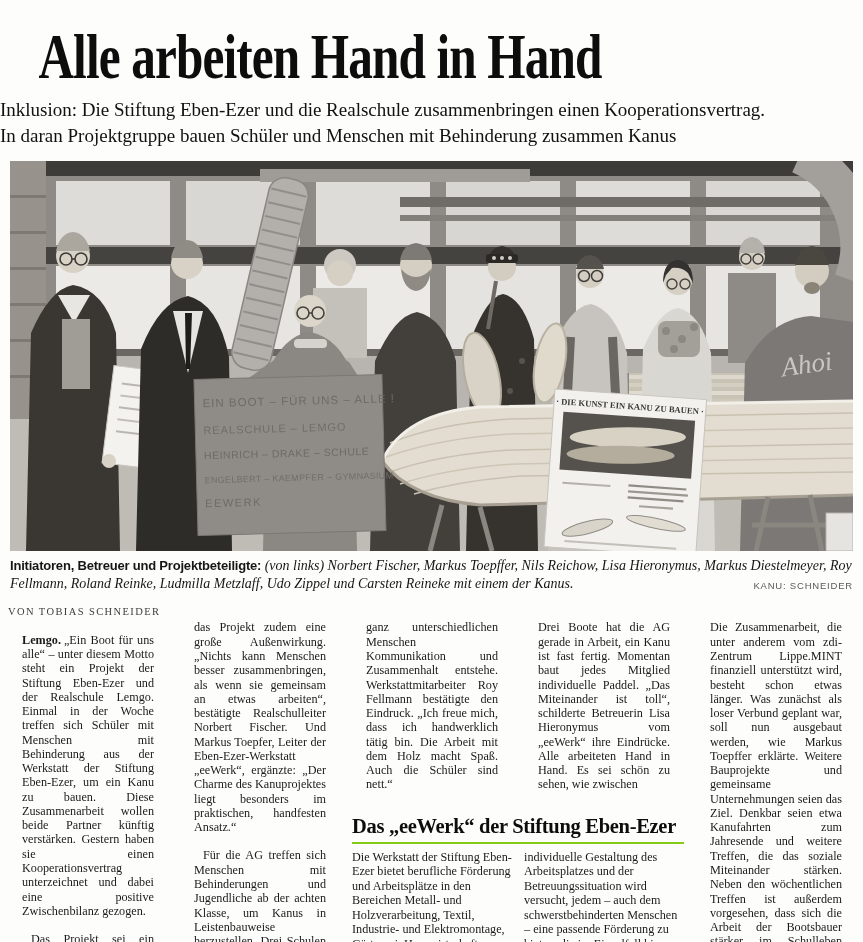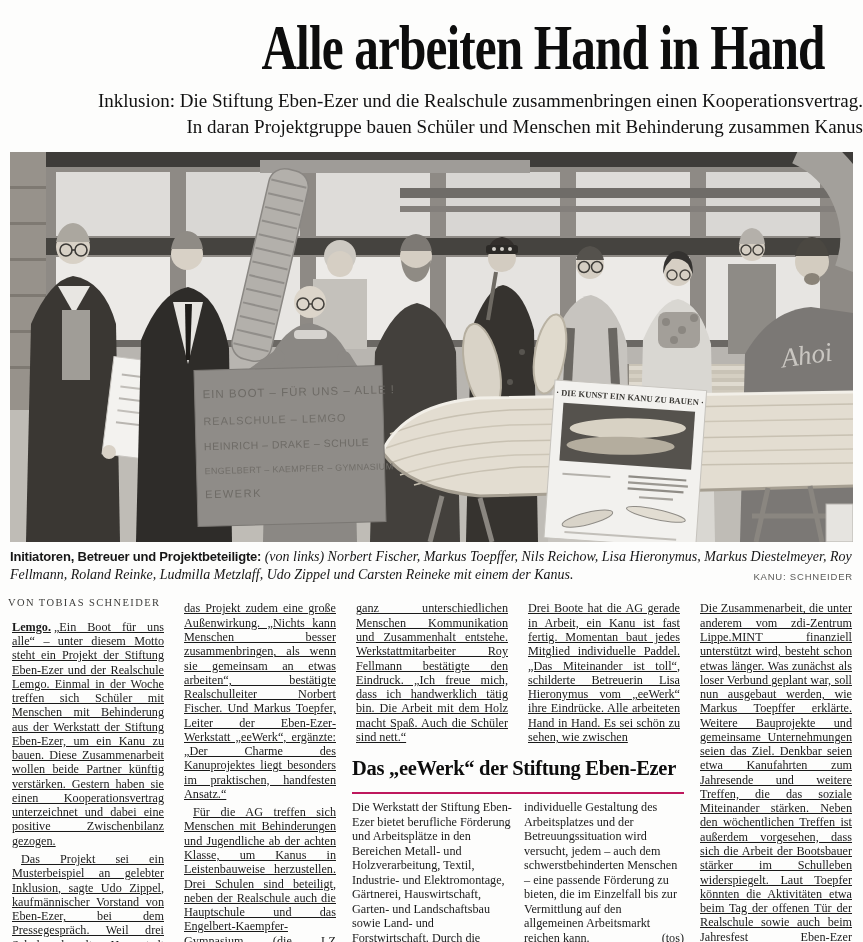--- a/index.html
+++ b/index.html
@@ -6,21 +6,21 @@
   .page{
     position:relative;
     width:863px;height:942px;
     margin:0 auto;
     background:#fdfdfc;
     overflow:hidden;
     font-family:"Liberation Serif", serif;
     color:#1a1a1a;
   }
   
-  .header{ text-align:right; padding-top:15px; }
+  .header{ text-align:left; padding-top:24px; }
   .headline{
     display:inline-block;
     font-family:"Liberation Serif", serif;
     font-weight:bold;
     font-size:56px;
     line-height:1.02;
     letter-spacing:-1px;
     color:#0d0d0d;
     transform:scale(0.88,1.14);
     transform-origin:center top;
@@ -71,30 +71,30 @@
     hyphens:auto; -webkit-hyphens:auto;
   }
   .col{ width:160px; flex:0 0 auto; }
   .midwrap{ width:332px; flex:0 0 auto; display:flex; flex-direction:column; }
   .midrow{ display:flex; gap:12px; }
   .midrow .col{ width:160px; }
   .byline{
     font-size:10.5px; letter-spacing:1.4px; color:#3d3d3b;
     margin-bottom:10px; text-align:left;
   }
-  .body p{ margin:4px;text-decoration:underline; }
+  .body p{ margin:14px; }
   .body p.indent{ text-indent:9px; }
   .body p + p{ margin-top:0; }
   b.leadin{ margin-right:3px; }
   
   .infobox{ margin-top:9px; text-align:left; }
   .infobox .box-title{
     font-size:20.5px; font-weight:bold; color:#0d0d0d;
-    border-bottom:2px solid #be185d;
-    padding-bottom:11px; margin-bottom:6px;
+    border-bottom:2px solid #84cc16;
+    padding-bottom:3px; margin-bottom:6px;
     letter-spacing:-0.3px;
     white-space:nowrap;
   }
   .infobox .box-cols{ display:flex; gap:12px; }
   .infobox .box-col{ width:160px; font-size:12.2px; line-height:1.19; text-align:left; hyphens:auto;}
   .sig{ float:right; }
 </style>
 </head>
 <body>
 

